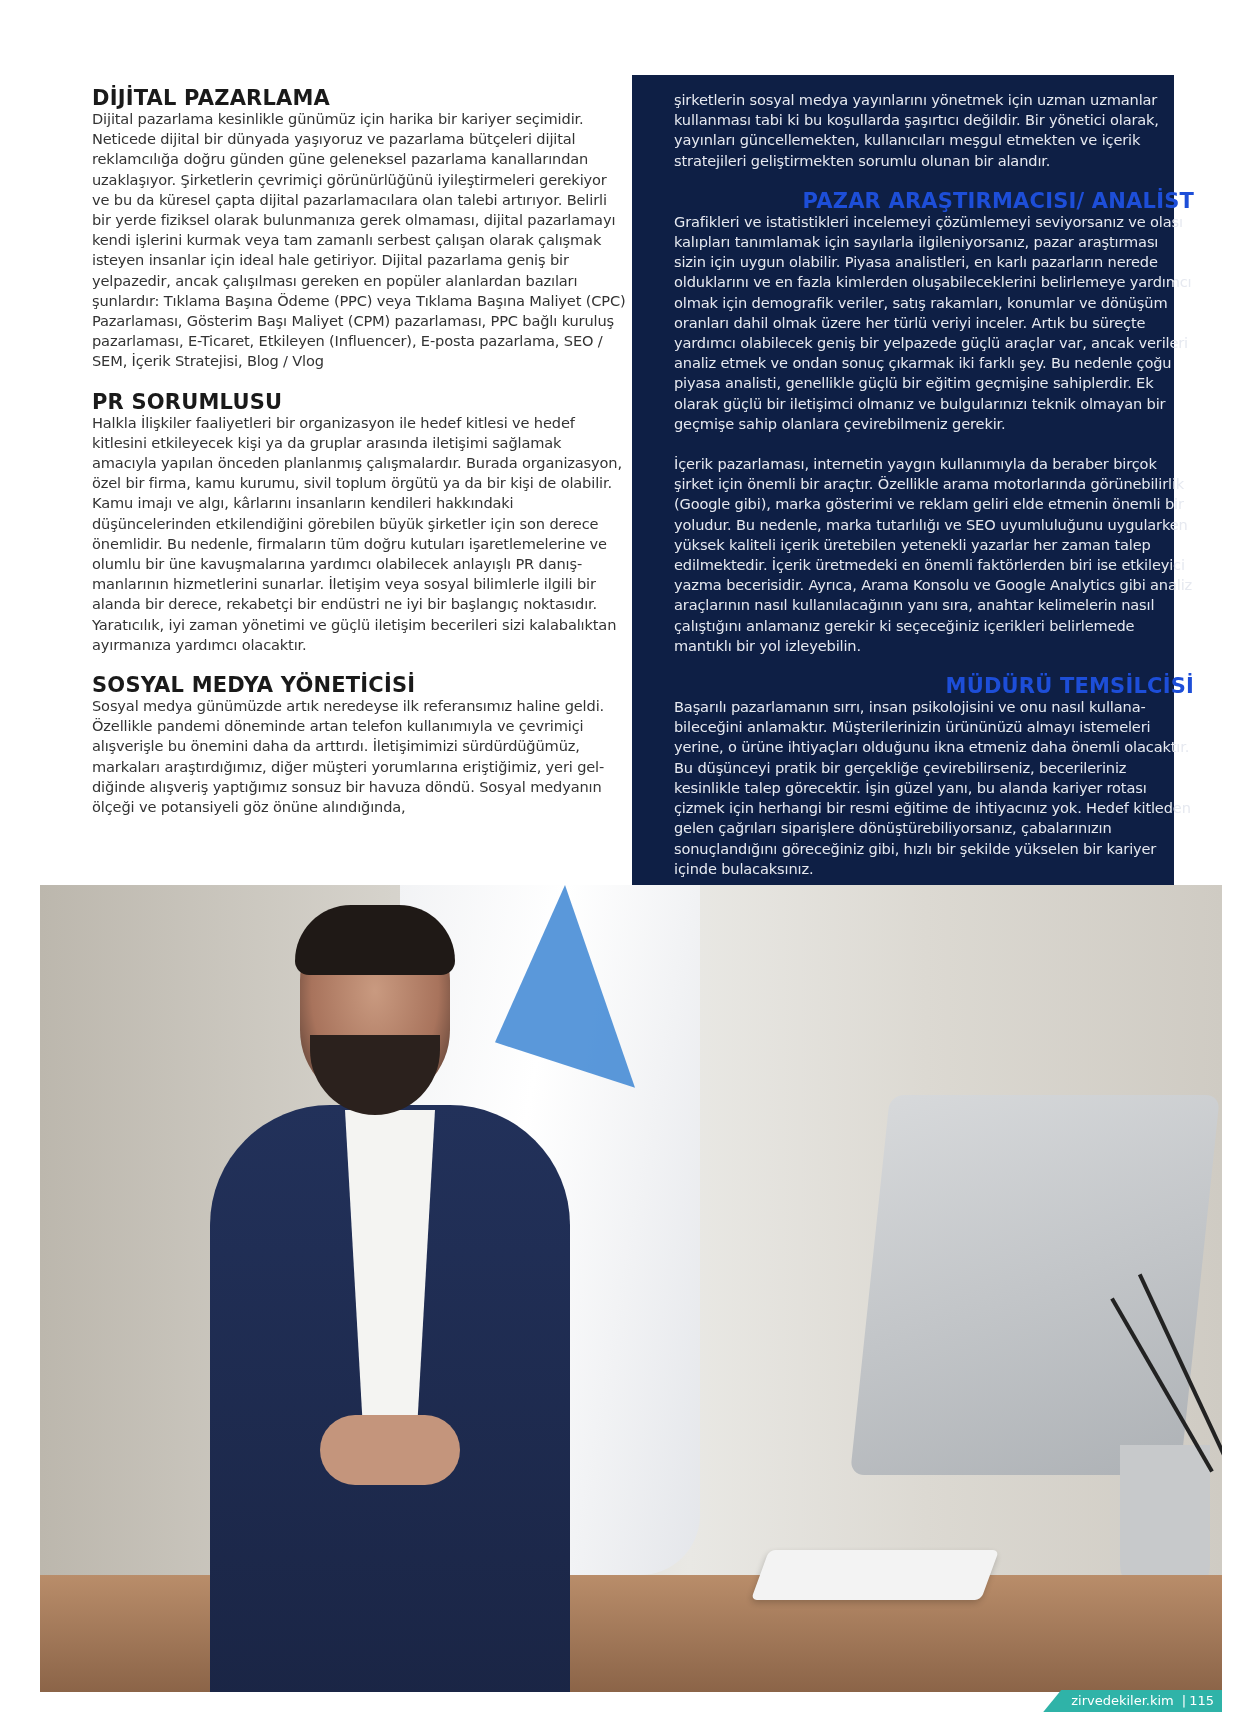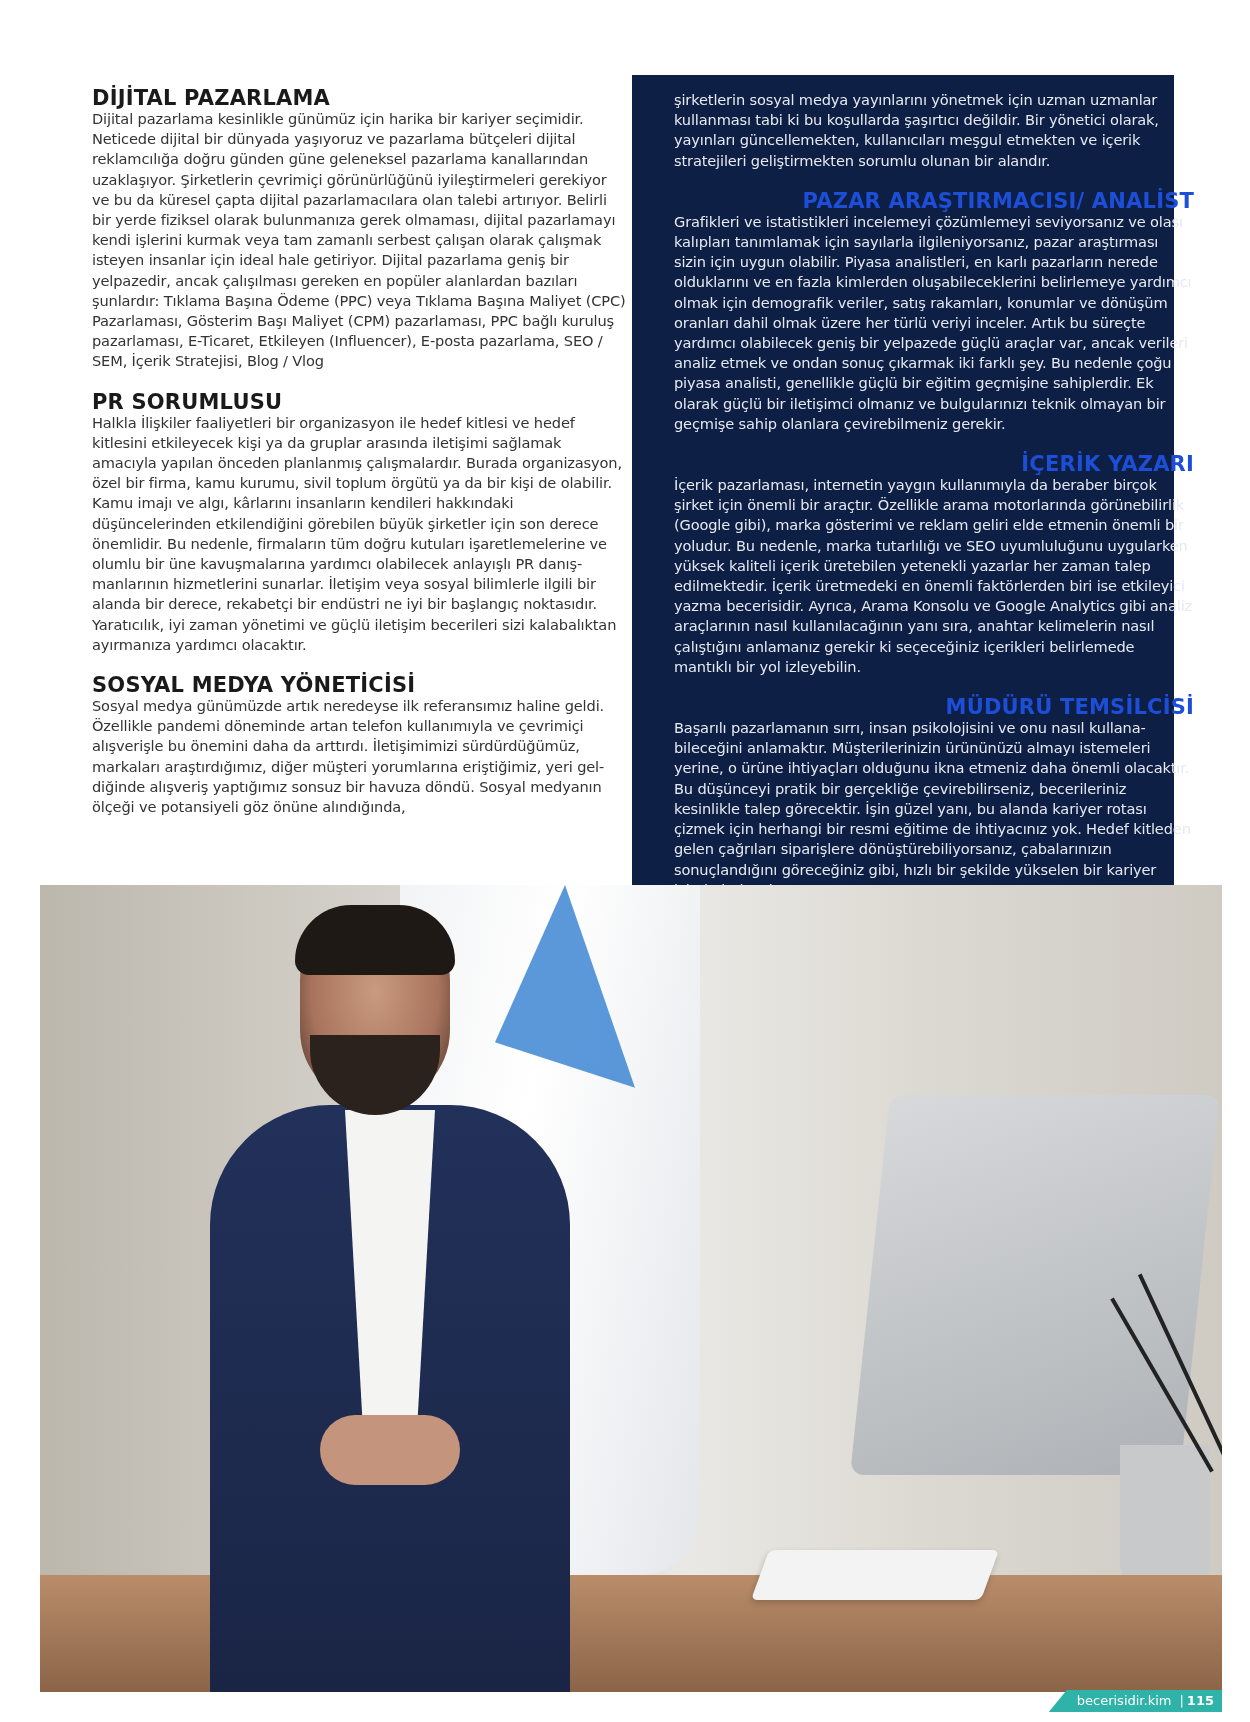--- a/index.html
+++ b/index.html
@@ -33,21 +33,21 @@
   .chair { position:absolute; left:60px; top:400px; width:90px; height:380px; background:#6f8fb3; border-radius:20px; opacity:0.7; }
   .desk { position:absolute; left:0; top:690px; width:1182px; height:120px; background:linear-gradient(180deg,#b98d6a 0%,#8a6347 100%); }
   .monitor { position:absolute; left:830px; top:210px; width:330px; height:380px; background:linear-gradient(160deg,#d7d9db 0%,#aeb2b6 100%); border-radius:14px; transform:skewX(-6deg); }
   .stand { position:absolute; left:1080px; top:560px; width:90px; height:150px; background:#c7c9cb; border-radius:0 0 30px 30px; }
   .keyboard { position:absolute; left:720px; top:665px; width:230px; height:50px; background:#f3f3f3; border-radius:6px; transform:skewX(-20deg); box-shadow:0 3px 6px rgba(0,0,0,0.2); }
   .pens { position:absolute; left:1120px; top:400px; width:4px; height:200px; background:#222; transform:rotate(-30deg); }
   .pens2 { position:absolute; left:1140px; top:380px; width:4px; height:200px; background:#222; transform:rotate(-25deg); }
   .footer { position:absolute; right:28px; top:1690px; height:22px; background:#2fb3a8; color:#fff;
             font-size:13px; line-height:22px; padding:0 8px 0 28px; clip-path:polygon(18px 0,100% 0,100% 100%,0 100%); }
   .footer .sep { margin:0 3px 0 8px; }
-  .footer .pg { font-weight:bold; }
+  .footer .pg { font-weight:normal; }
 </style>
 </head>
 <body>
 
 <div class="col left">
   <section>
     <h2>DİJİTAL PAZARLAMA</h2>
     <p>Dijital pazarlama kesinlikle günümüz için harika bir kariyer seçimidir. Neticede dijital bir dünyada yaşıyoruz ve pazarlama bütçeleri dijital reklamcılığa doğru günden güne geleneksel pazarlama kanallarından uzaklaşıyor. Şirketlerin çevrimiçi görünürlüğünü iyileştirmeleri gereki­yor ve bu da küresel çapta dijital pazarlamacılara olan talebi artırıyor. Belirli bir yerde fiziksel olarak bulunmanıza gerek olmaması, dijital pazarlamayı kendi işlerini kurmak veya tam zamanlı serbest çalışan ola­rak çalışmak isteyen insanlar için ideal hale getiriyor. Dijital pazarlama geniş bir yelpazedir, ancak çalışılması gereken en popüler alanlardan bazıları şunlardır: Tıklama Başına Ödeme (PPC) veya Tıklama Başına Maliyet (CPC) Pazarlaması, Gösterim Başı Maliyet (CPM) pazarlaması, PPC bağlı kuruluş pazarlaması, E-Ticaret, Etkileyen (Influencer), E-posta pazarlama, SEO / SEM, İçerik Stratejisi, Blog / Vlog</p>
   </section>
   <section>
@@ -62,21 +62,20 @@
 
 <div class="navy"></div>
 
 <div class="col right">
   <p>şirketlerin sosyal medya yayınlarını yönetmek için uzman uzmanlar kullanması tabi ki bu koşullarda şaşırtıcı değildir. Bir yönetici olarak, yayınları güncellemekten, kullanıcıları meşgul etmekten ve içerik stratejileri geliştirmekten sorumlu olunan bir alandır.</p>
   <section>
     <h2>PAZAR ARAŞTIRMACISI/ ANALİST</h2>
     <p>Grafikleri ve istatistikleri incelemeyi çözümlemeyi seviyorsanız ve olası kalıpları tanımlamak için sayılarla ilgileniyorsanız, pazar araştırması sizin için uygun olabilir. Piyasa analistleri, en karlı pazarların nere­de olduklarını ve en fazla kimlerden oluşabileceklerini belirlemeye yardımcı olmak için demografik veriler, satış rakamları, konumlar ve dönüşüm oranları dahil olmak üzere her türlü veriyi inceler. Artık bu süreçte yardımcı olabilecek geniş bir yelpazede güçlü araçlar var, ancak verileri analiz etmek ve ondan sonuç çıkarmak iki farklı şey. Bu nedenle çoğu piyasa analisti, genellikle güçlü bir eğitim geçmişi­ne sahiplerdir. Ek olarak güçlü bir iletişimci olmanız ve bulgularınızı teknik olmayan bir geçmişe sahip olanlara çevirebilmeniz gerekir.</p>
   </section>
   <section>
-    <h2>İÇERİK YAZARI</h2>
     <p>İçerik pazarlaması, internetin yaygın kullanımıyla da beraber birçok şirket için önemli bir araçtır. Özellikle arama motorlarında görüne­bilirlik (Google gibi), marka gösterimi ve reklam geliri elde etmenin önemli bir yoludur. Bu nedenle, marka tutarlılığı ve SEO uyumluluğu­nu uygularken yüksek kaliteli içerik üretebilen yetenekli yazarlar her zaman talep edilmektedir. İçerik üretmedeki en önemli faktörlerden biri ise etkileyici yazma becerisidir. Ayrıca, Arama Konsolu ve Go­ogle Analytics gibi analiz araçlarının nasıl kullanılacağının yanı sıra, anahtar kelimelerin nasıl çalıştığını anlamanız gerekir ki seçeceğiniz içerikleri belirlemede mantıklı bir yol izleyebilin.</p>
   </section>
   <section>
     <h2>MÜDÜRÜ TEMSİLCİSİ</h2>
     <p>Başarılı pazarlamanın sırrı, insan psikolojisini ve onu nasıl kullana­bileceğini anlamaktır. Müşterilerinizin ürününüzü almayı istemeleri yerine, o ürüne ihtiyaçları olduğunu ikna etmeniz daha önemli olacaktır. Bu düşünceyi pratik bir gerçekliğe çevirebilirseniz, beceri­leriniz kesinlikle talep görecektir. İşin güzel yanı, bu alanda kariyer rotası çizmek için herhangi bir resmi eğitime de ihtiyacınız yok. Hedef kitleden gelen çağrıları siparişlere dönüştürebiliyorsanız, çabalarınızın sonuçlandığını göreceğiniz gibi, hızlı bir şekilde yükselen bir kariyer içinde bulacaksınız.</p>
   </section>
   <section>
     <h2>MARKA/ÜRÜN MÜDÜRÜ</h2>
     <p>Bir satış temsilcisi olarak bir miktar başarı elde ettikten sonra, belirli bir ürün için bölgesel pazarlamanın sorumluluğunu üstlenme olasılı­ğınız çok yüksektir. Ürün müdürü olmak için üniversitelerin dört yıllık lisans eğitimi veren çeşitli bölümlerinden mezun olma şartı aranmak­tadır. Firmalar ve üretilip satışa sunulan ürünler farklı olacağından farklı bölüm mezunu kişiler aranmaktadır. Satıcılara güvenmek yeri­ne, tüm stratejileri, kampanyaları ve tanıtım etkinliklerini tasarlamak ve oluşturmak zorunda kalacaksınız demektir bu. Hemen endişelen­meyin! Keyifli bir sürecin sizi beklediğinden eminiz.</p>
   </section>
@@ -96,14 +95,14 @@
     <div class="suit"></div>
     <div class="shirt"></div>
     <div class="head"></div>
     <div class="hair"></div>
     <div class="beard"></div>
     <div class="hands"></div>
   </div>
 </div>
 
 <div class="footer">
-  <span>becerisidir.kim</span><span class="sep">|</span><span class="pg">115</span>
+  <span>zirvedekiler.kim</span><span class="sep">|</span><span class="pg">115</span>
 </div>
 
 </body></html>

